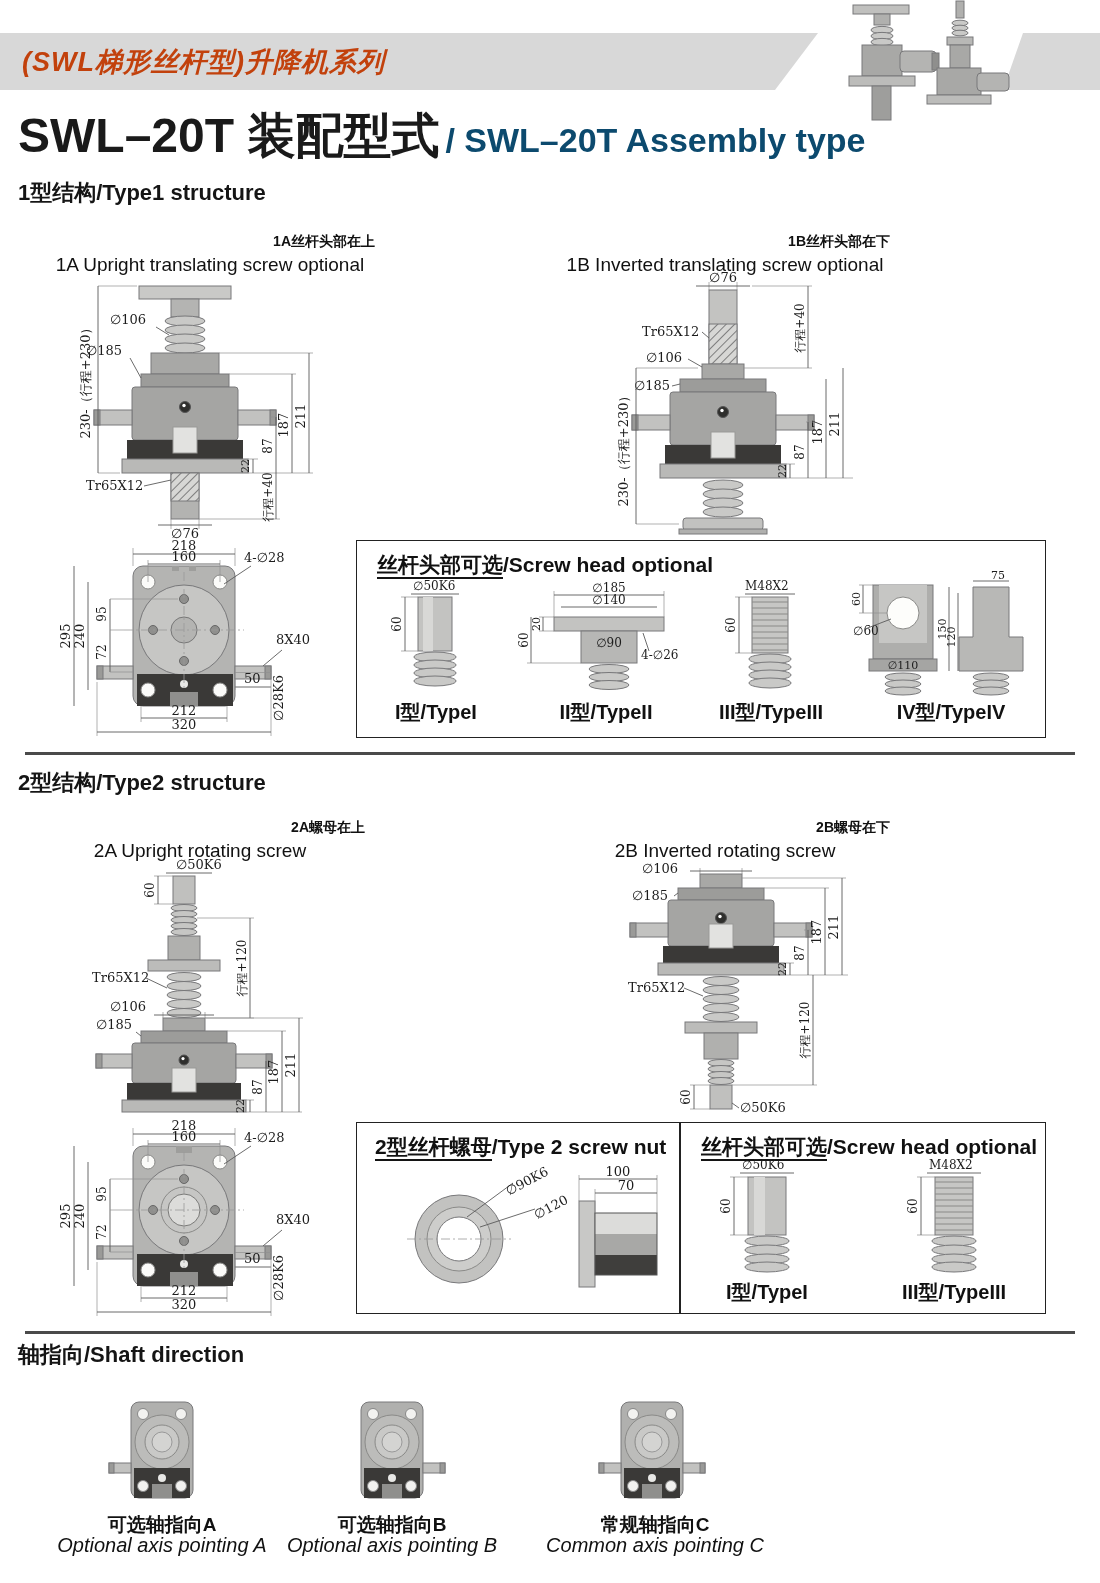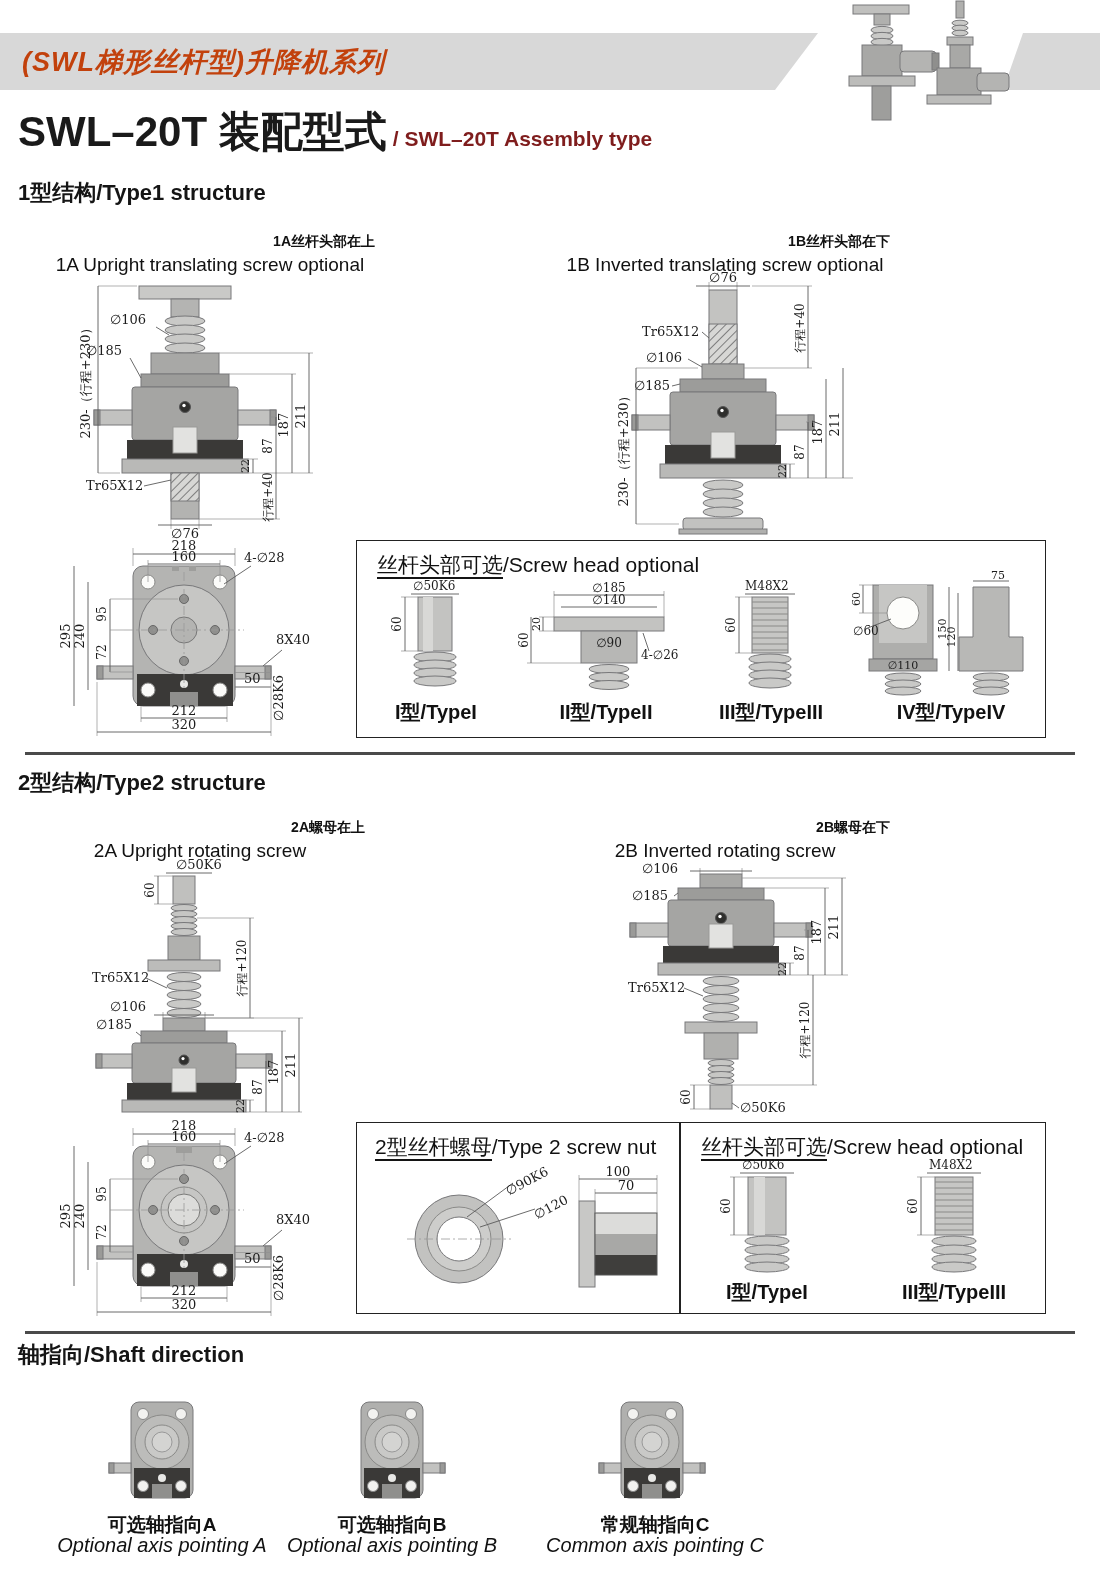--- a/index.html
+++ b/index.html
@@ -1,28 +1,28 @@
 <!DOCTYPE html>
 <html><head>
 <meta charset="utf-8">
 <style>
   html,body{margin:0;padding:0;background:#9e9e9e;}
   #page{position:relative;width:1100px;height:1583px;background:#ffffff;overflow:hidden;
         font-family:"Liberation Sans","DejaVu Sans",sans-serif;color:#111;}
   .abs{position:absolute;}
   
   .band-title{font-size:27px;font-weight:bold;font-style:italic;letter-spacing:1px;color:#c2410c;}
-  .page-title-zh{font-size:42px;font-weight:bold;color:#1a1a1a;}
-  .page-title-en{font-size:21px;font-weight:600;color:#7f1d1d;margin-left:6px;text-align:center;}
+  .page-title-zh{font-size:48px;font-weight:bold;color:#1a1a1a;}
+  .page-title-en{font-size:34px;font-weight:600;color:#0c4a6e;margin-left:6px;text-align:center;}
   .sec-head{font-size:22px;font-weight:bold;color:#151515;}
   .fig-title{text-align:center;line-height:23px;}
   .fig-title .zh{font-size:14px;font-weight:700;text-align:right;}
   .fig-title .en{font-size:19px;font-weight:400;}
   .boxed{border:1.6px solid #222;background:#fff;}
-  .box-title{font-size:21px;font-weight:normal;white-space:nowrap;text-align:center;}
+  .box-title{font-size:21px;font-weight:bold;white-space:nowrap;text-align:center;}
   .ut{border-bottom:2px solid #141414;padding-bottom:1px;}
   .tlab{font-size:20px;font-weight:bold;white-space:nowrap;transform:translateX(-50%);}
   .unit-lab{font-size:19px;font-weight:700;white-space:nowrap;transform:translateX(-50%);}
   .unit-lab2{font-size:20px;font-weight:500;white-space:nowrap;transform:translateX(-50%);font-style:italic;}
   .rule{background:#4a4a4a;height:2.5px;}
   
   svg{display:block;overflow:visible;}
   .m{stroke:#78787a;stroke-width:1;}
   .dl{stroke:#5a5a5a;stroke-width:0.9;fill:none;}
   .ex{stroke:#8f8f8f;stroke-width:0.7;fill:none;}

